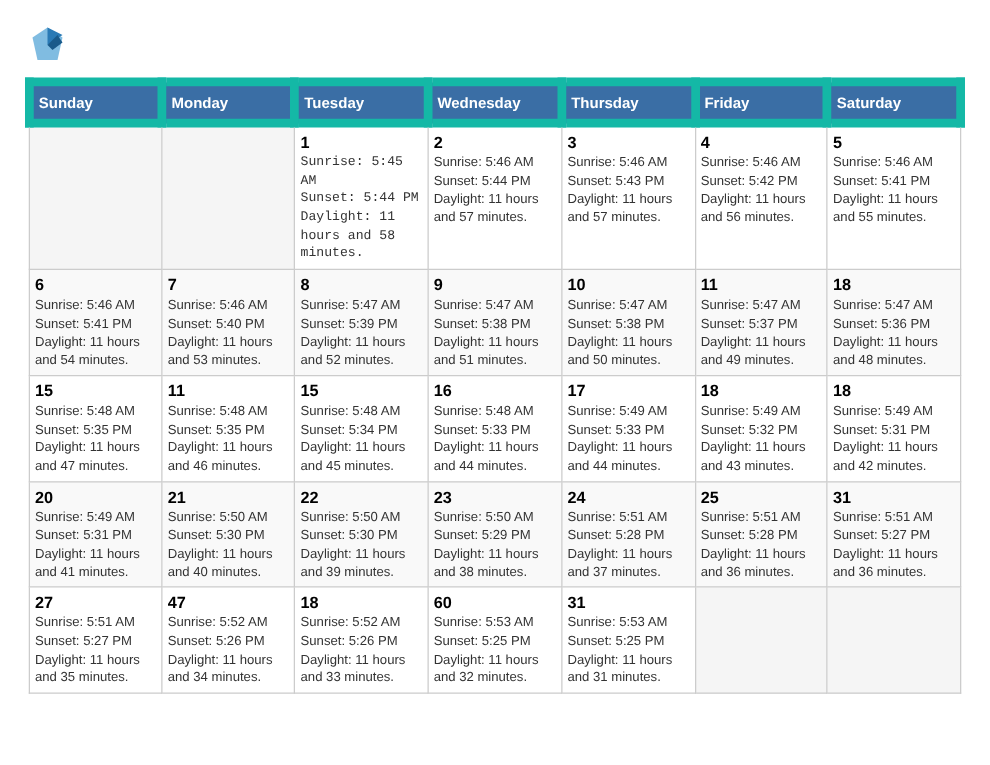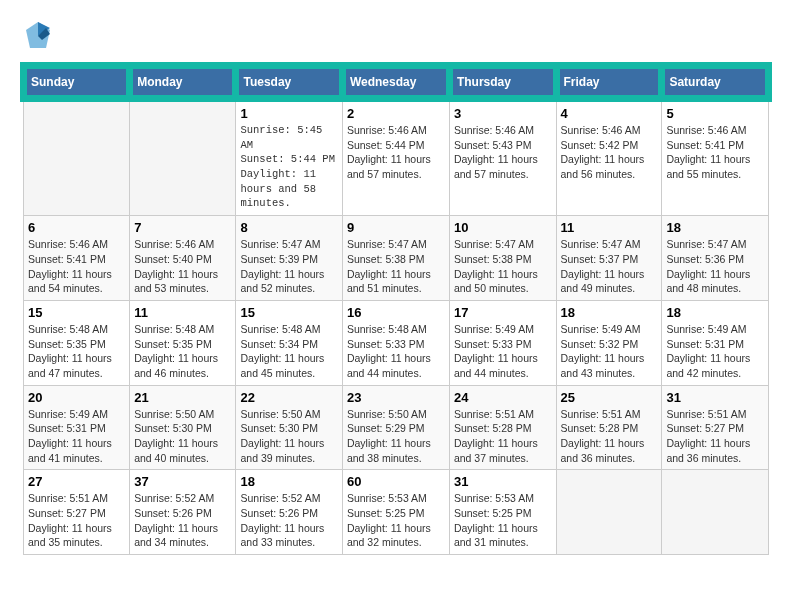--- a/index.html
+++ b/index.html
@@ -279,21 +279,21 @@
         </td>
       </tr>
       <tr>
         <td>
           <div class="day-number">27</div>
           <div class="day-info" style="white-space: pre-line;">Sunrise: 5:51 AM
 Sunset: 5:27 PM
 Daylight: 11 hours and 35 minutes.</div>
         </td>
         <td>
-          <div class="day-number">37</div>
+          <div class="day-number">47</div>
           <div class="day-info" style="white-space: pre-line;">Sunrise: 5:52 AM
 Sunset: 5:26 PM
 Daylight: 11 hours and 34 minutes.</div>
         </td>
         <td>
           <div class="day-number">18</div>
           <div class="day-info" style="white-space: pre-line;">Sunrise: 5:52 AM
 Sunset: 5:26 PM
 Daylight: 11 hours and 33 minutes.</div>
         </td>

